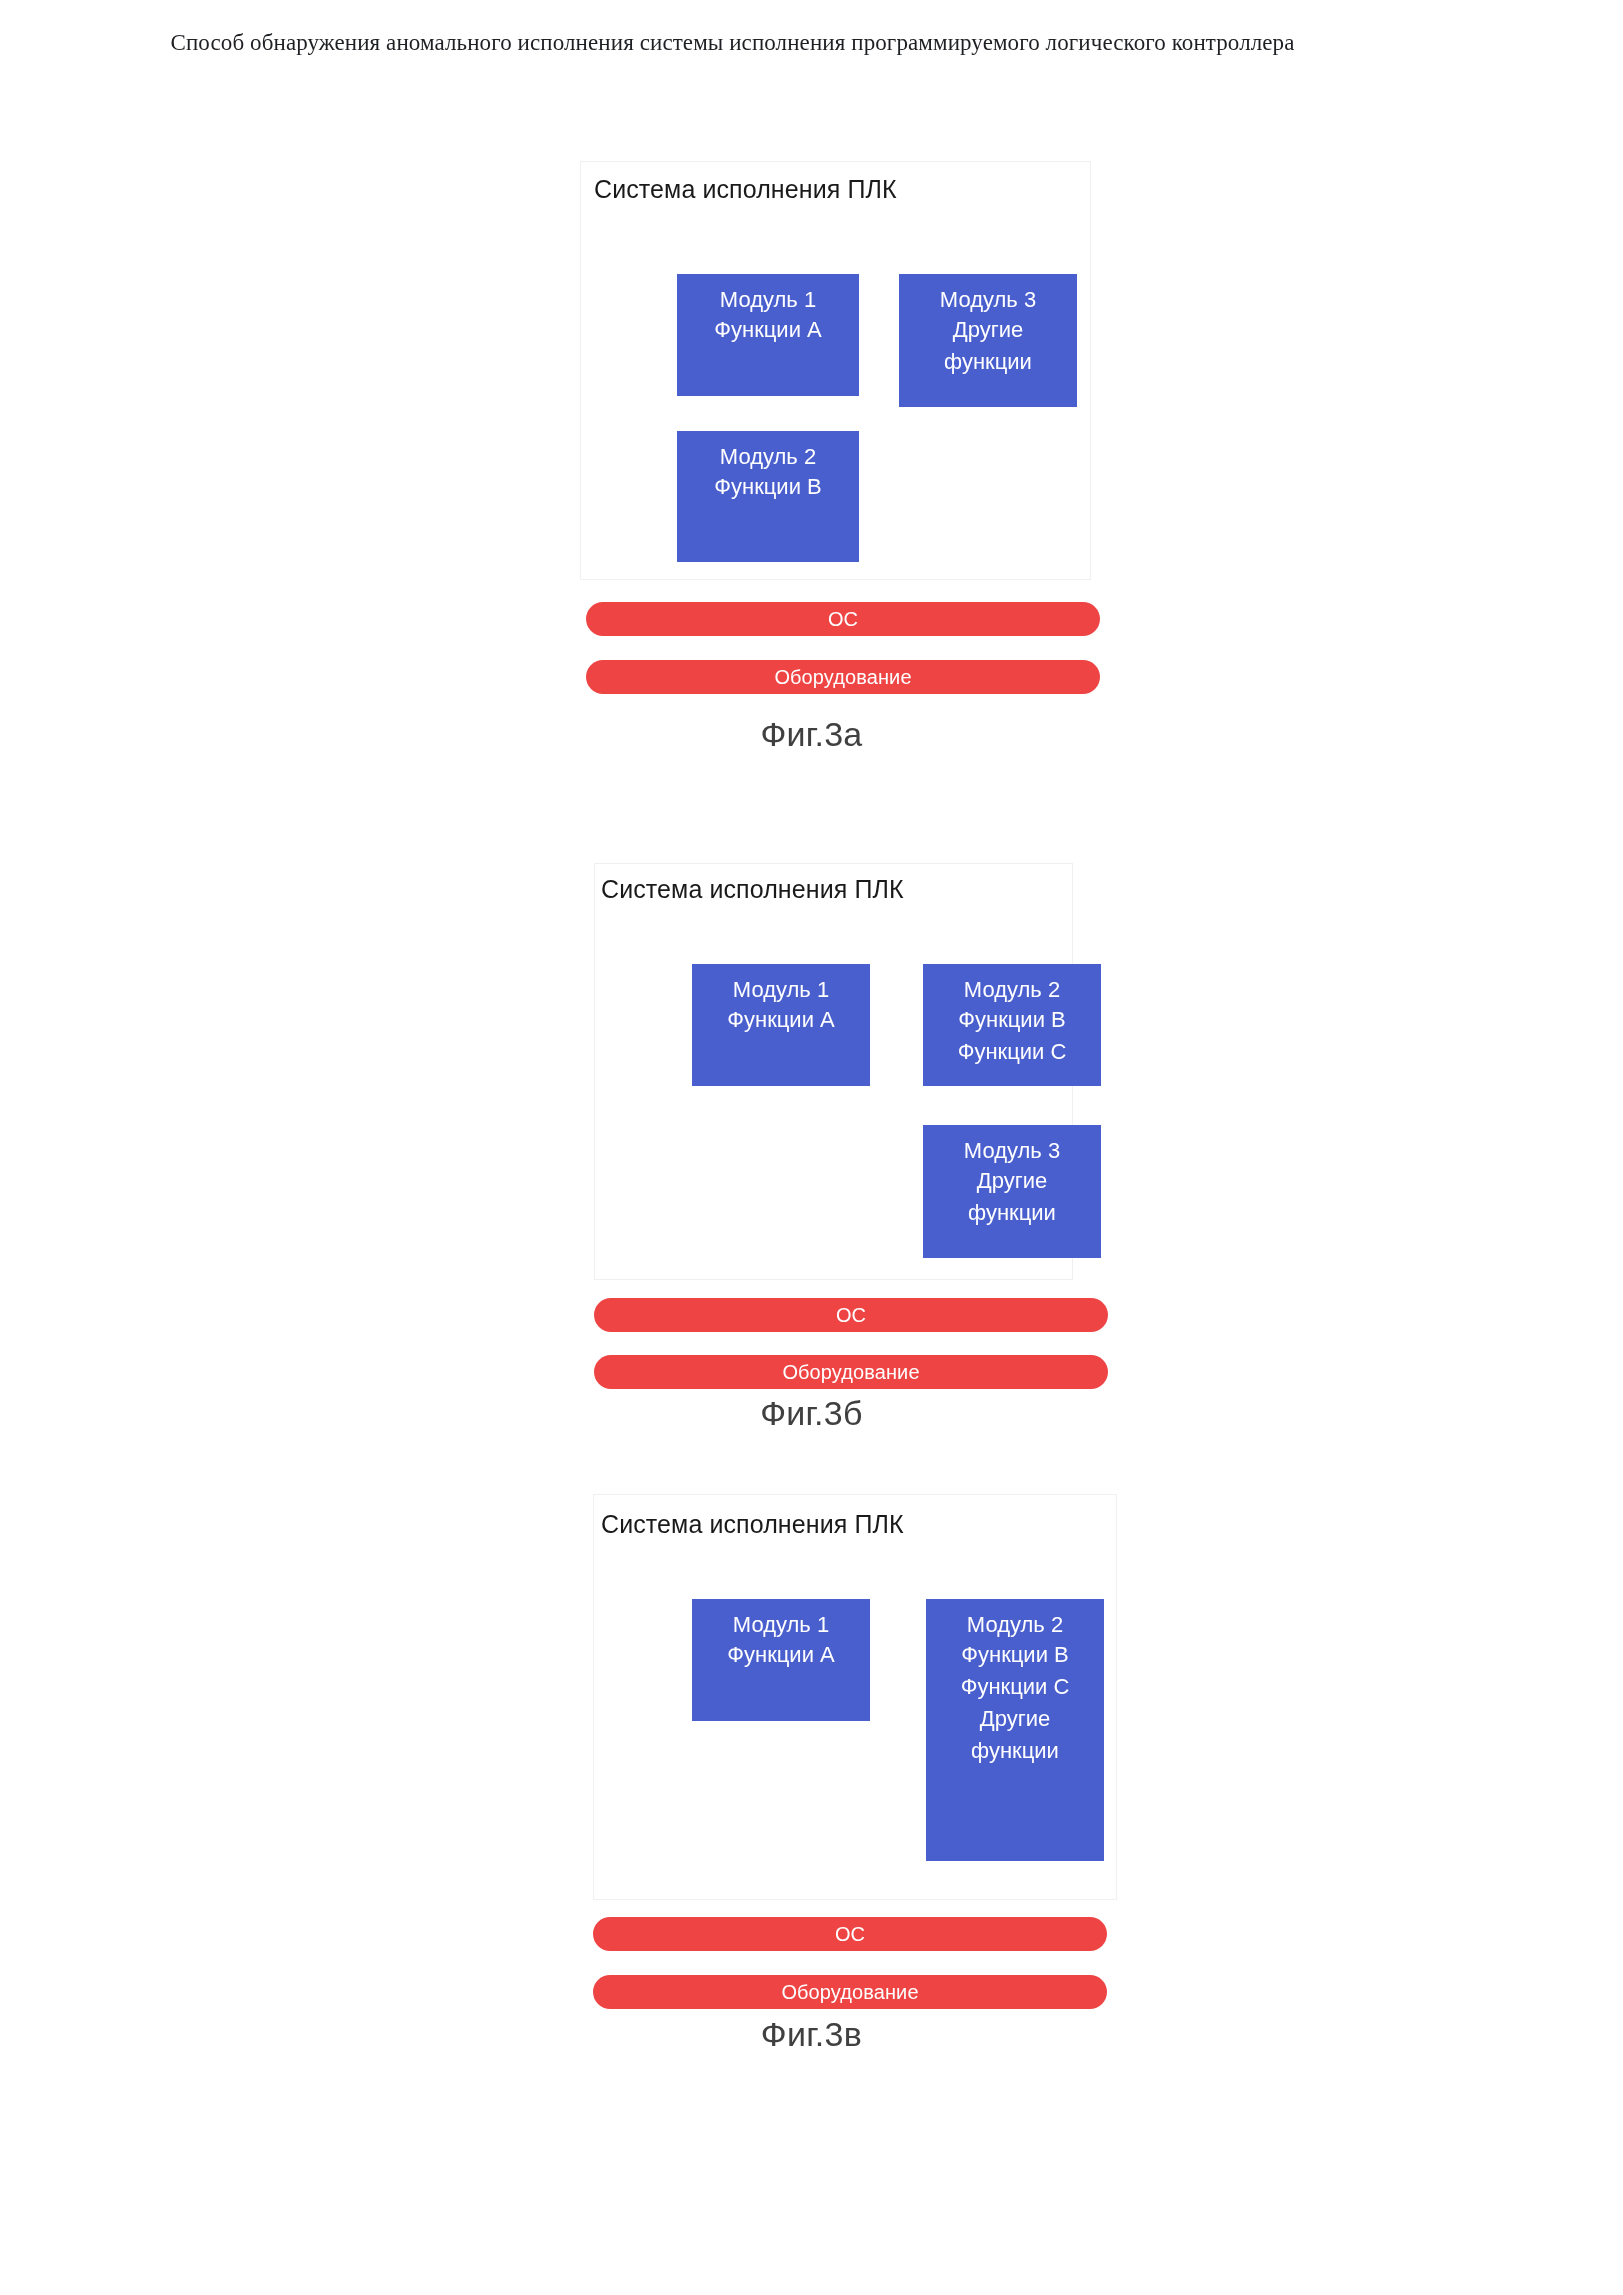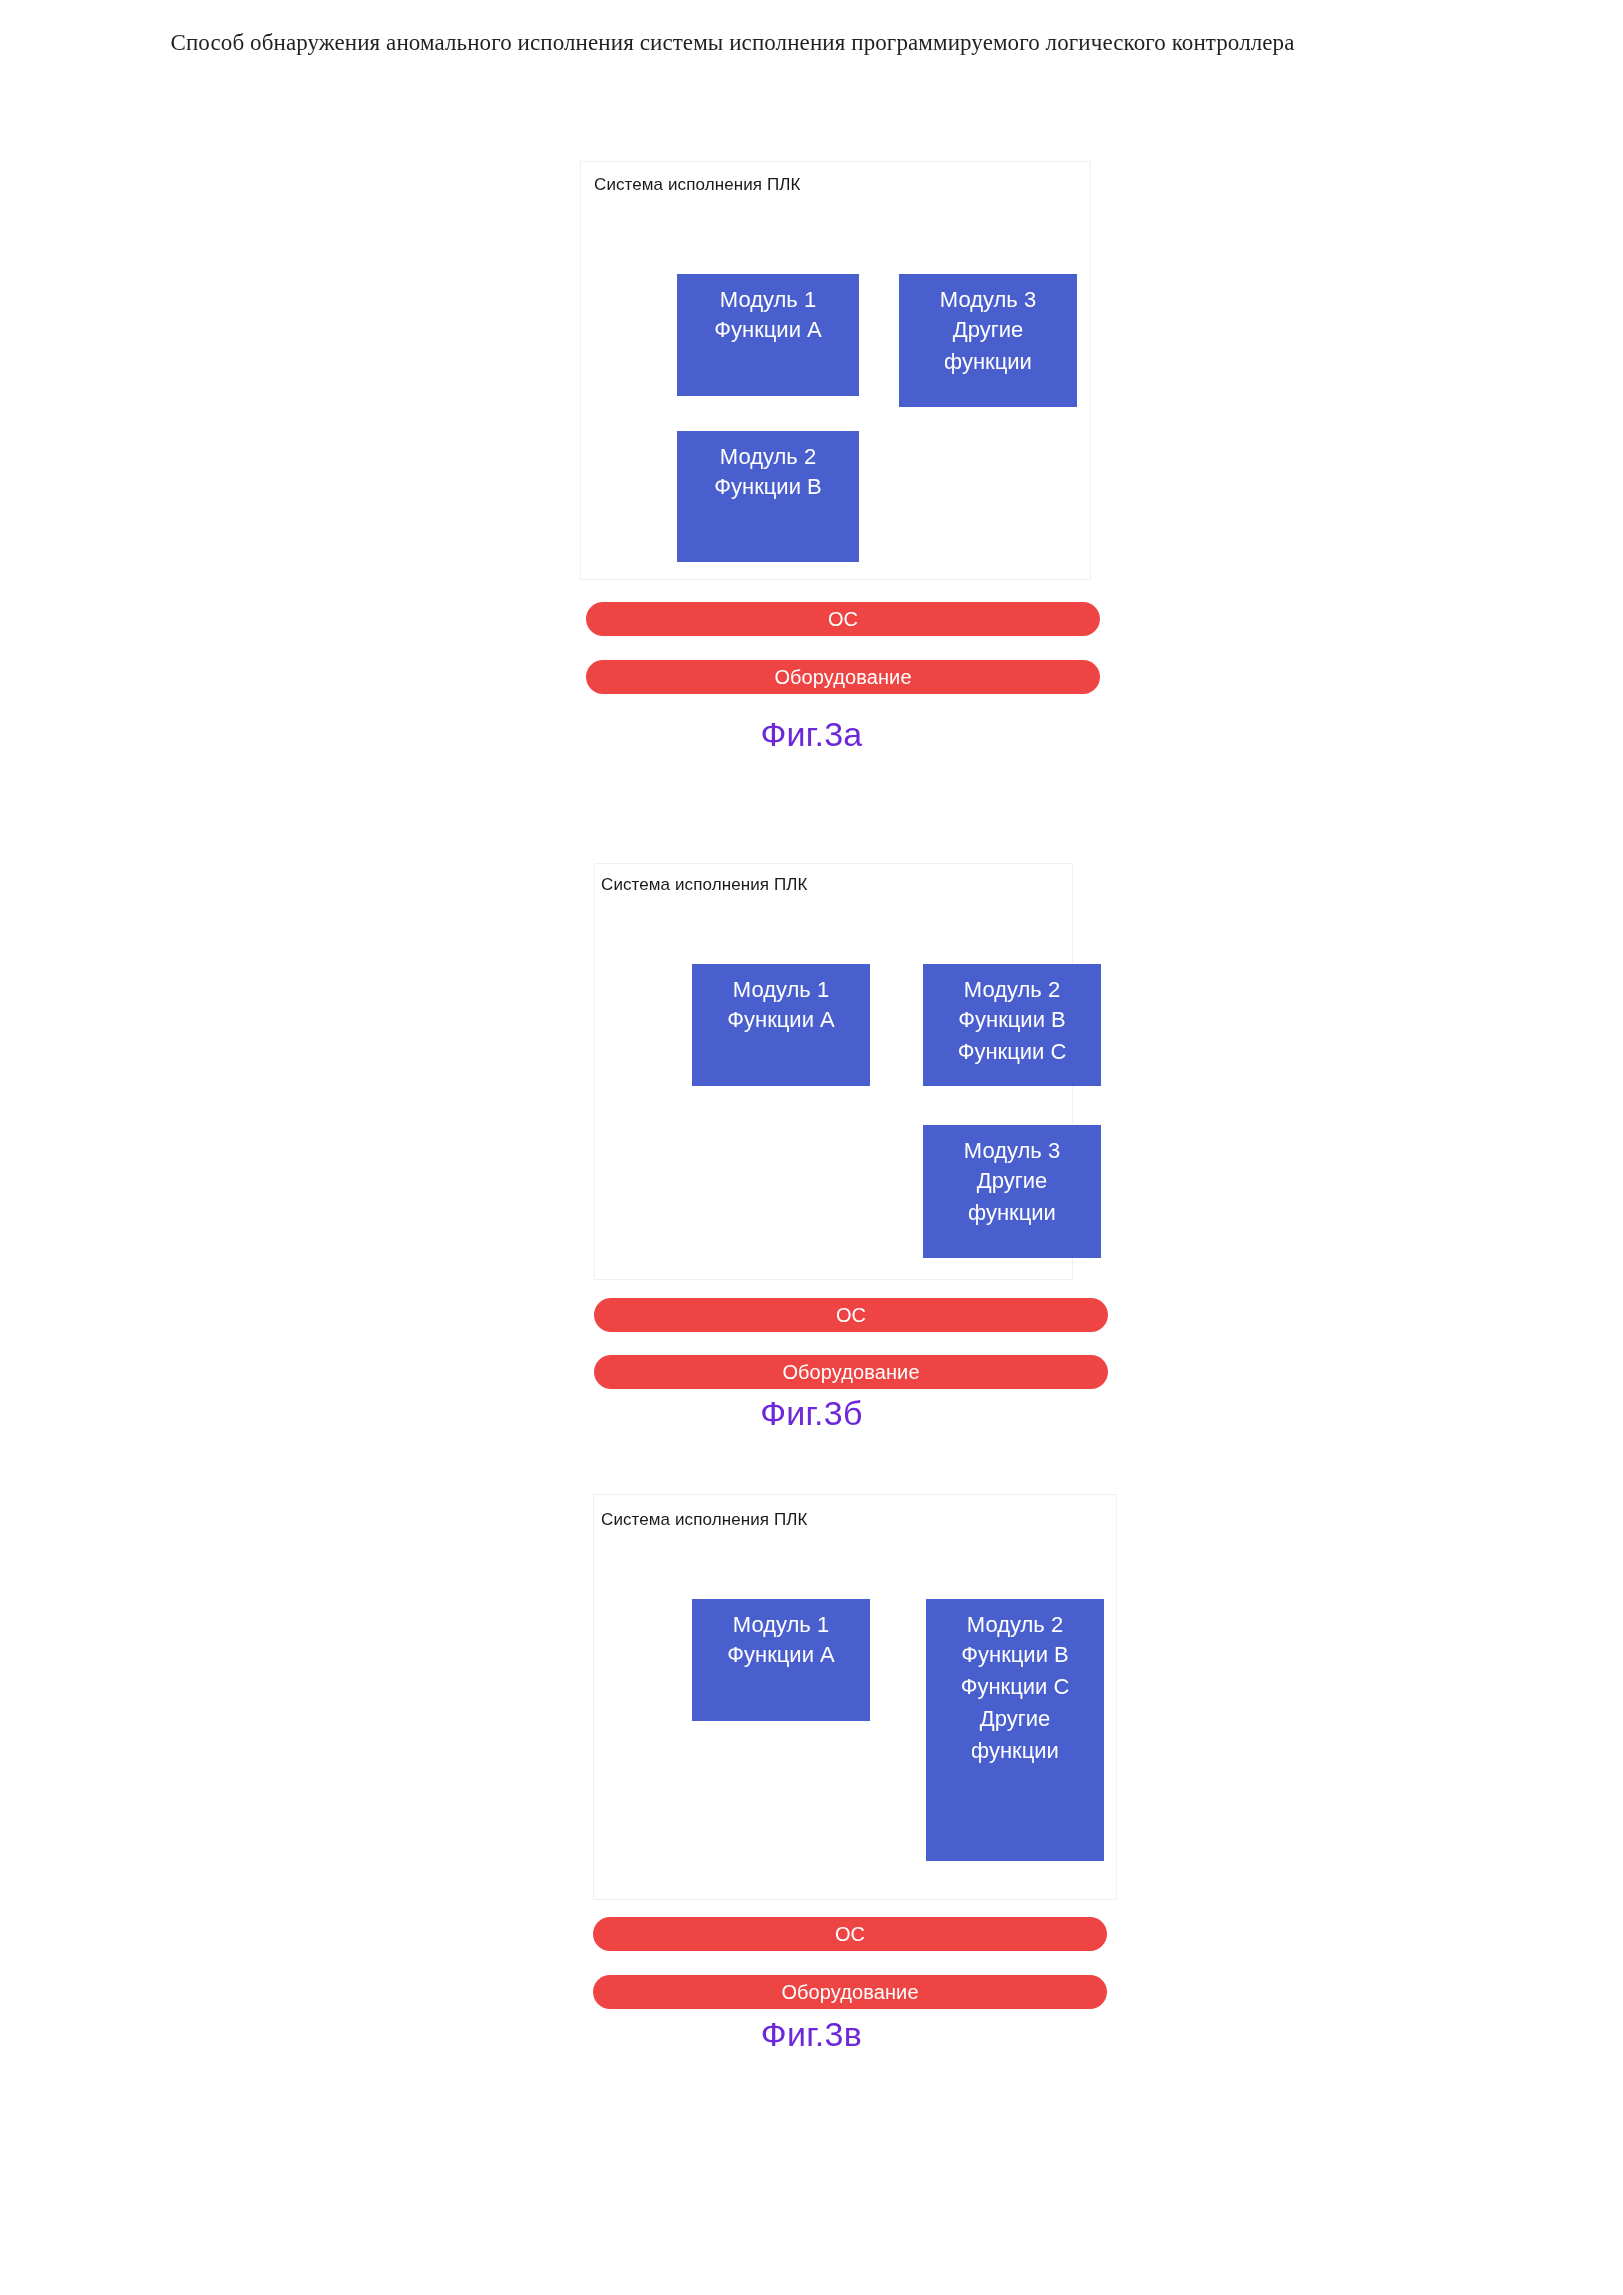--- a/index.html
+++ b/index.html
@@ -40,21 +40,21 @@
   
   .plc-container {
     position: absolute;
     border: 1.3px solid #f0f0f2;
     background: #ffffff;
     box-sizing: border-box;
   }
 
   .plc-title {
     position: absolute;
-    font-size: 17px;
+    font-size: 25px;
     color: #1a1a1a;
     white-space: nowrap;
     letter-spacing: 0.1px;
   }
 
   
   .module {
     position: absolute;
     background: #4a5fce;
     color: #ffffff;
@@ -88,21 +88,21 @@
     justify-content: center;
     letter-spacing: 0.1px;
   }
 
   
   .fig-caption {
     position: absolute;
     width: 1623px;
     left: 0;
     text-align: center;
-    color: #6d28d9;
+    color: #404040;
     font-size: 34px;
     letter-spacing: 0.3px;
   }
 </style>
 </head>
 <body>
 
 <div class="page-header">Способ обнаружения аномального исполнения системы исполнения программируемого логического контроллера</div>
 
 <div class="figure">

